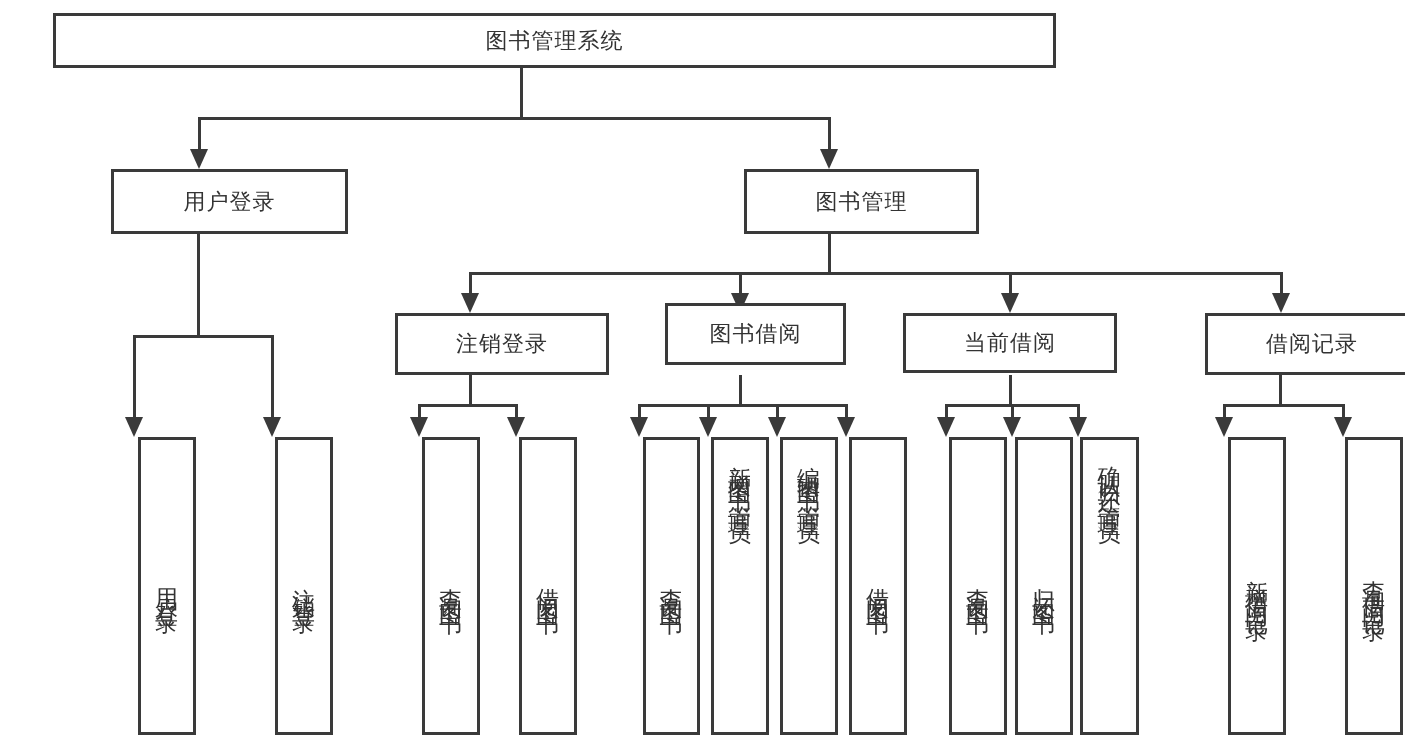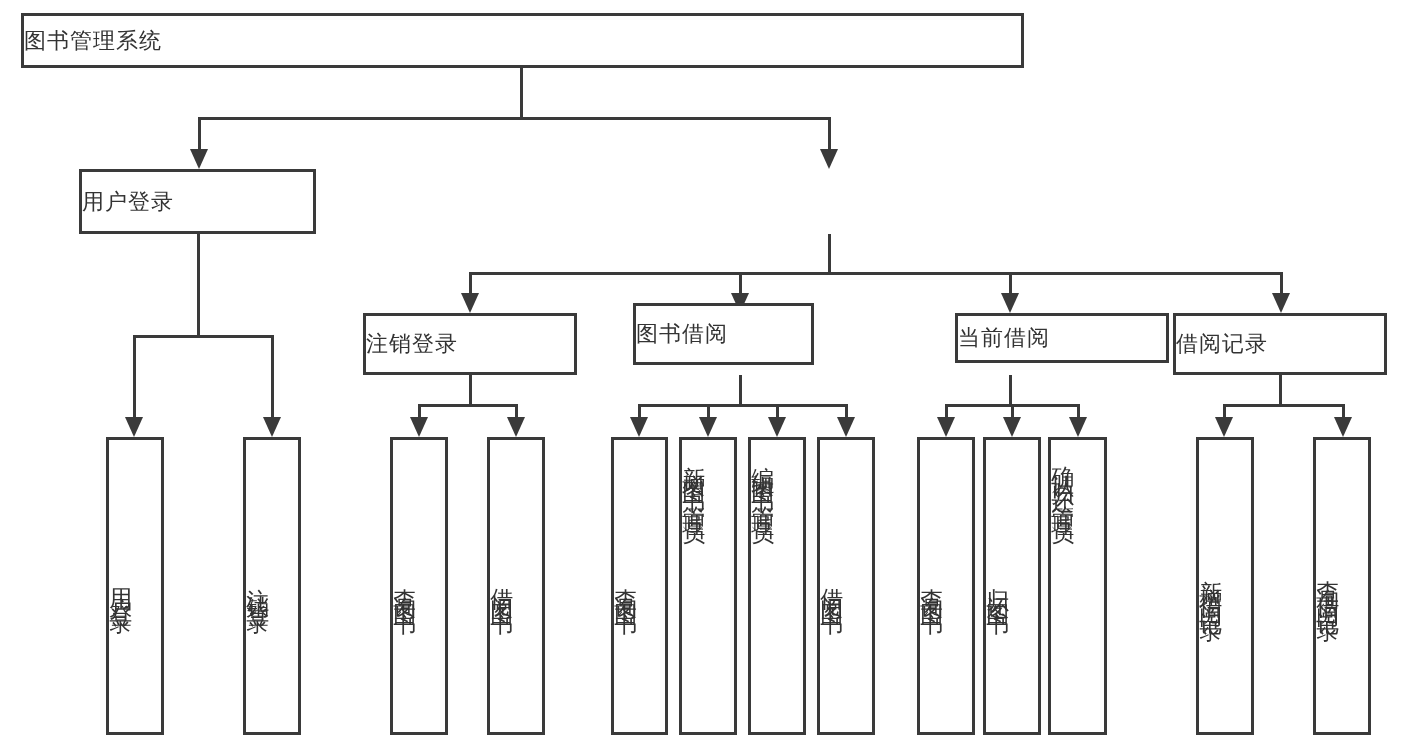--- a/index.html
+++ b/index.html
@@ -21,21 +21,21 @@
   .hline{position:absolute;height:3px;background:var(--line);}
   .ahead{position:absolute;width:0;height:0;
          border-left:9px solid transparent;
          border-right:9px solid transparent;
          border-top:20px solid var(--line);}
   .box{
     position:absolute;
     box-sizing:border-box;
     border:3px solid var(--line);
     background:var(--background);
-    display:flex;align-items:center;
+    display:flex;align-items:center;justify-content:center;margin-left:32px;
   }
   .hlabel{font-size:22px;letter-spacing:1px;color:var(--text);white-space:nowrap;}
   .leaf{align-items:center;}
   .leaf.top-align{align-items:flex-start;padding-top:8px;}
   .vtext{
     writing-mode:vertical-rl;
     text-orientation:mixed;
     font-size:23px;
     line-height:1.05;
     letter-spacing:8px;
@@ -116,28 +116,31 @@
   <div class="vline" style="left:1342px;top:404px;height:16px;"></div>
   <div class="ahead" style="left:1334px;top:417px;"></div>
 
   <div class="box" style="left:21px;top:13px;width:1003px;height:55px;">
     <span class="hlabel">图书管理系统</span>
   </div>
 
   <div class="box" style="left:79px;top:169px;width:237px;height:65px;">
     <span class="hlabel">用户登录</span>
   </div>
+  <div class="box" style="left:712px;top:169px;width:235px;height:65px;">
+    <span class="hlabel">图书管理</span>
+  </div>
 
   <div class="box" style="left:363px;top:313px;width:214px;height:62px;">
     <span class="hlabel">注销登录</span>
   </div>
   <div class="box" style="left:633px;top:303px;width:181px;height:62px;">
     <span class="hlabel">图书借阅</span>
   </div>
-  <div class="box" style="left:955px;top:313px;width:214px;height:50px;">
+  <div class="box" style="left:871px;top:313px;width:214px;height:60px;">
     <span class="hlabel">当前借阅</span>
   </div>
   <div class="box" style="left:1173px;top:313px;width:214px;height:62px;">
     <span class="hlabel">借阅记录</span>
   </div>
 
   <div class="box leaf" style="left:106px;top:437px;width:58px;height:298px;">
     <span class="vtext">用户登录</span>
   </div>
   <div class="box leaf" style="left:243px;top:437px;width:58px;height:298px;">

